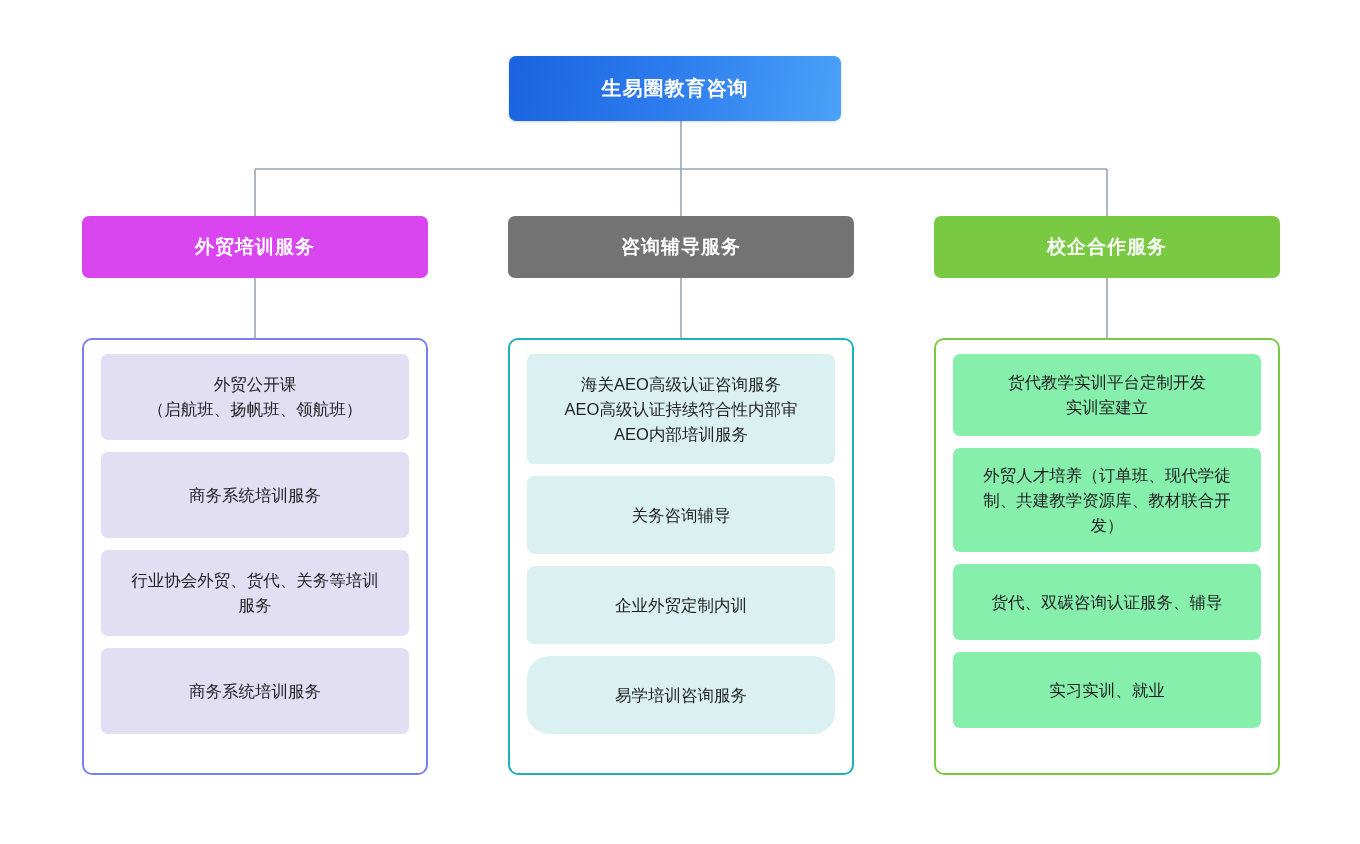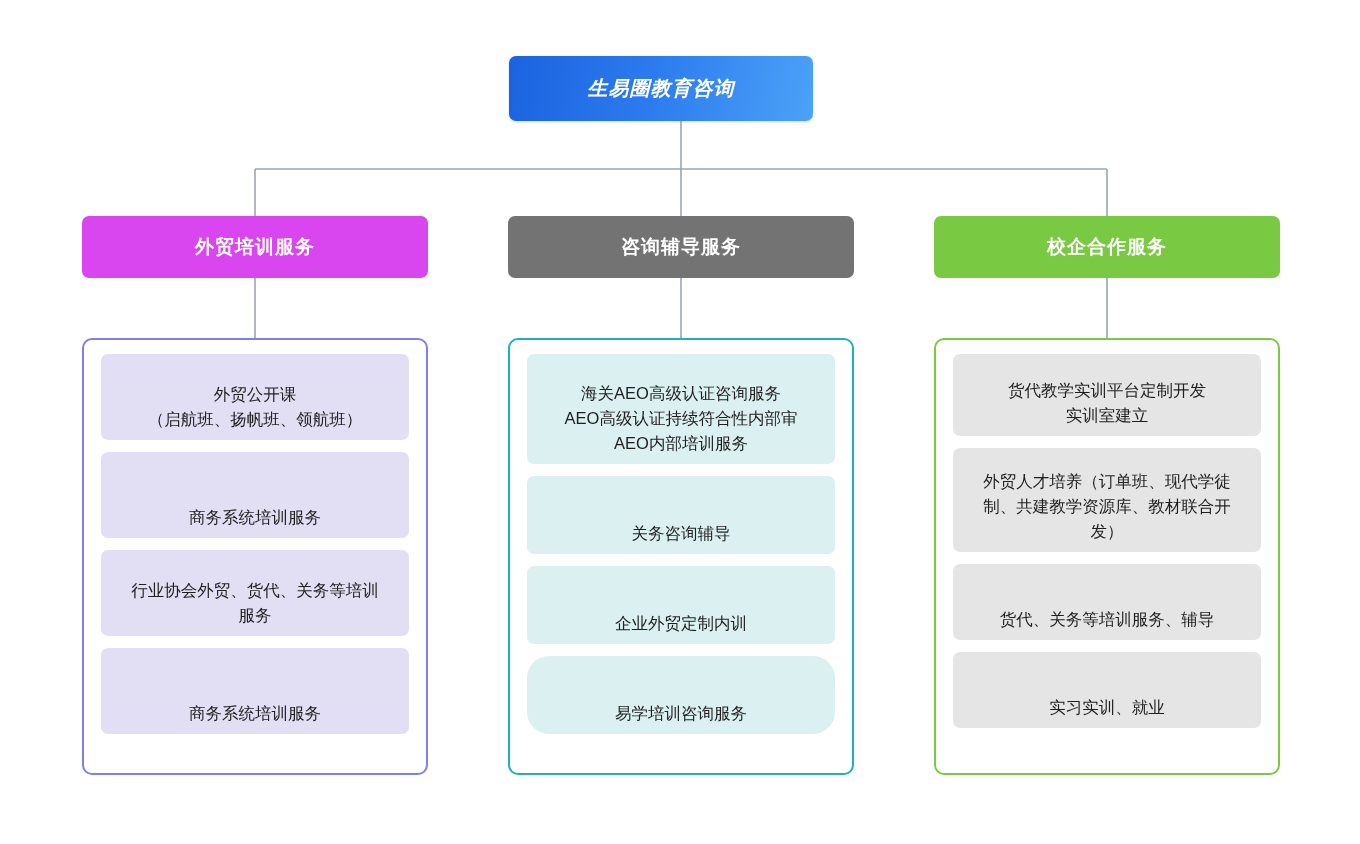--- a/index.html
+++ b/index.html
@@ -29,29 +29,28 @@
     width: 1360px;
     height: 844px;
     pointer-events: none;
   }
 
   
   .root-node {
     position: absolute;
     left: 509px;
     top: 56px;
-    width: 304px;
+    width: 332px;
     height: 65px;
     border-radius: 7px;
     background: linear-gradient(100deg, #1b63e0 0%, #2d7cee 48%, #4ba2f7 100%);
     display: flex;
     align-items: center;
     justify-content: center;
     box-shadow: 0 1px 3px rgba(30, 90, 180, 0.22);
-    font-style: italic;
   }
   .root-node .node-title {
     color: #ffffff;
     font-size: 20px;
     font-weight: bold;
     letter-spacing: 1px;
   }
 
   
   .branch {
@@ -96,21 +95,21 @@
     display: flex;
     flex-direction: column;
     justify-content: flex-start;
   }
 
   .leaf-card {
     box-sizing: border-box;
     width: 100%;
     border-radius: 7px;
     display: flex;
-    align-items: flex-end;
+    align-items: center;
     justify-content: center;
     text-align: center;
     color: #1f1f1f;
     font-size: 16.5px;
     line-height: 25px;
     padding: 8px 26px;
     margin-bottom: 12px;
   }
   .leaf-card:last-child { margin-bottom: 0; }
   .leaf-card .leaf-text { white-space: pre-line; }
@@ -121,21 +120,21 @@
   .branch-left .leaf-card     { background: #e2def4; }
 
   
   .branch-middle .branch-header { background: #737373; }
   .branch-middle .branch-body   { border-color: #1eb2b8; }
   .branch-middle .leaf-card     { background: #daf0f1; }
 
   
   .branch-right .branch-header { background: #7ac943; }
   .branch-right .branch-body   { border-color: #7ac943; }
-  .branch-right .leaf-card     { background: #e5e5e5; }
+  .branch-right .leaf-card     { background: #86efac; }
 
   
   .branch-left   .leaf-card:nth-child(1) { height: 86px; }
   .branch-left   .leaf-card:nth-child(2) { height: 86px; }
   .branch-left   .leaf-card:nth-child(3) { height: 86px; }
   .branch-left   .leaf-card:nth-child(4) { height: 86px; }
 
   .branch-middle .leaf-card:nth-child(1) { height: 110px; }
   .branch-middle .leaf-card:nth-child(2) { height: 78px; }
   .branch-middle .leaf-card:nth-child(3) { height: 78px; }
@@ -219,21 +218,21 @@
     </div>
     <div class="branch-body">
       <div class="leaf-card">
         <span class="leaf-text">货代教学实训平台定制开发
 实训室建立</span>
       </div>
       <div class="leaf-card">
         <span class="leaf-text">外贸人才培养（订单班、现代学徒制、共建教学资源库、教材联合开发）</span>
       </div>
       <div class="leaf-card">
-        <span class="leaf-text">货代、关务等培训服务、辅导</span>
+        <span class="leaf-text">货代、双碳咨询认证服务、辅导</span>
       </div>
       <div class="leaf-card">
         <span class="leaf-text">实习实训、就业</span>
       </div>
     </div>
   </div>
 
 </div>
 
 </body></html>

